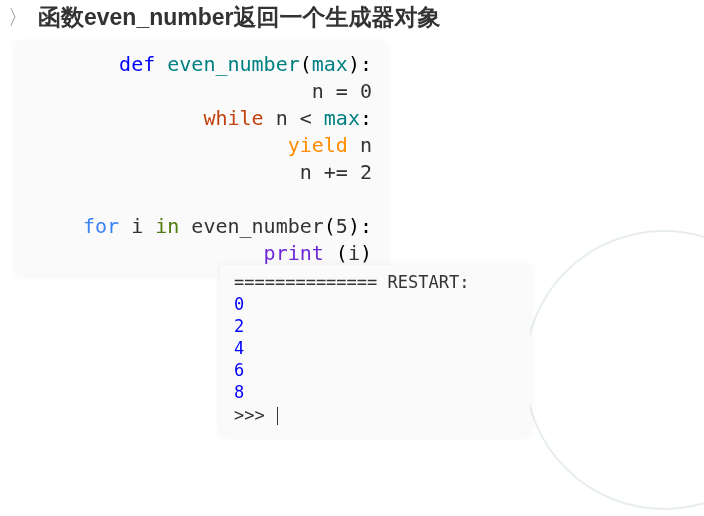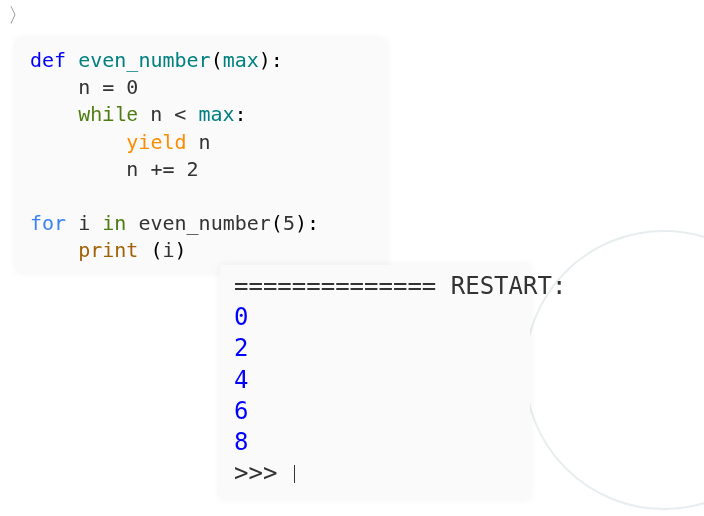--- a/index.html
+++ b/index.html
@@ -46,43 +46,44 @@
     .code-block {
       background: #fafafa;
       box-shadow: 0 0 8px rgba(0,0,0,0.06);
       margin: 4px 0 0 16px;
       padding: 8px 14px 8px 14px;
       width: 370px;
       font-family: "Consolas", "Monaco", monospace;
       font-size: 20px;
       line-height: 1.35;
       white-space: pre;
+      text-align: right;
     }
     .kw-def { color: #0000ff; }
-    .kw-while { color: #4d7c0f; font-family: Liberation Mono, monospace; }
+    .kw-while { color: #c2410c; }
     .kw-yield { color: #ff8c00; }
     .kw-for { color: #3b82f6; }
     .kw-in { color: #4d7c0f; }
     .func-name { color: #008080; }
     .param { color: #008080; }
-    .builtin { color: #a16207; }
+    .builtin { color: #6d28d9; }
     .num { color: #333; }
     .op { color: #333; }
     .ident { color: #333; }
     
     .output-block {
       position: absolute;
       left: 220px;
       top: 265px;
       background: #fafafa;
       box-shadow: 0 0 8px rgba(0,0,0,0.06);
       padding: 6px 14px 10px 14px;
       width: 310px;
       font-family: "Consolas", "Monaco", monospace;
-      font-size: 24px;
+      font-size: 17px;
       line-height: 1.3;
       white-space: pre;
     }
     .restart-line { color: #333; }
     .out-num { color: #0000ff; }
     .prompt { color: #333; }
     .cursor {
       display: inline-block;
       width: 1px;
       height: 18px;
@@ -92,20 +93,21 @@
     }
   </style>
 </head>
 <body>
 
 <div class="bg-circle"></div>
 
 <div class="content-area">
   <div class="heading">
     <span class="chev">〉</span>
+    <span>函数even_number返回一个生成器对象</span>
   </div>
 
   <div class="code-block"><span class="kw-def">def</span> <span class="func-name">even_number</span>(<span class="param">max</span>):
     <span class="ident">n</span> <span class="op">=</span> <span class="num">0</span>
     <span class="kw-while">while</span> <span class="ident">n</span> <span class="op">&lt;</span> <span class="param">max</span>:
         <span class="kw-yield">yield</span> <span class="ident">n</span>
         <span class="ident">n</span> <span class="op">+=</span> <span class="num">2</span>
 
 <span class="kw-for">for</span> <span class="ident">i</span> <span class="kw-in">in</span> <span class="ident">even_number</span>(<span class="num">5</span>):
     <span class="builtin">print</span> (<span class="ident">i</span>)</div>

